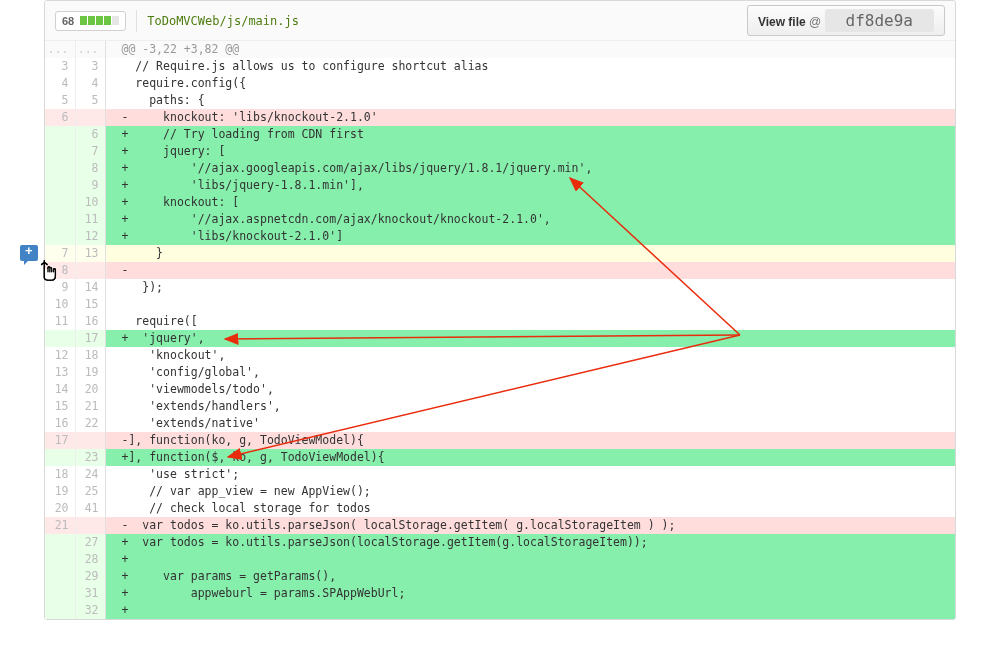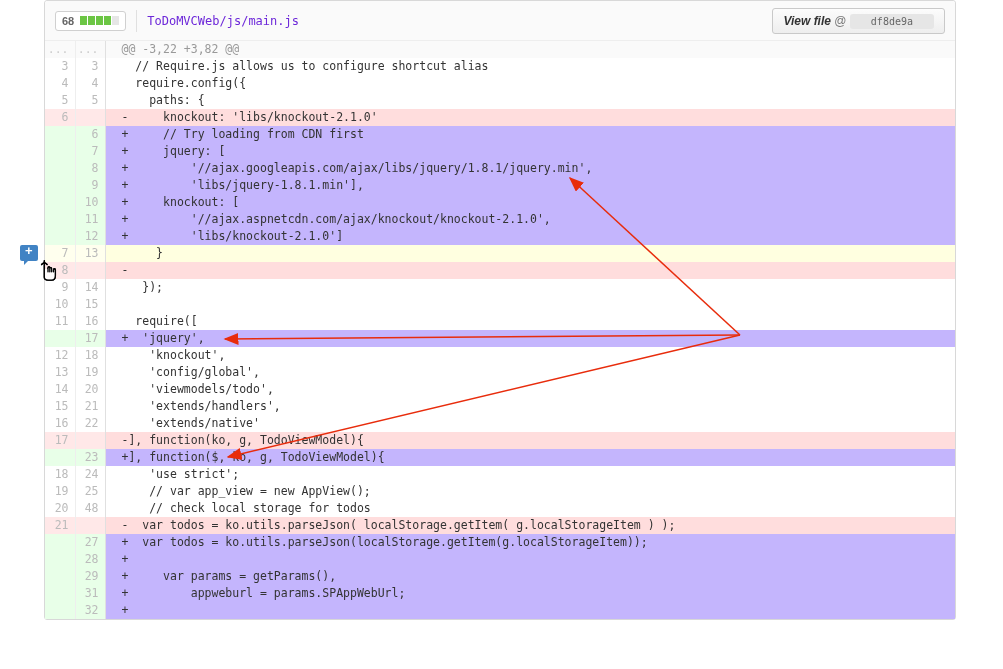--- a/index.html
+++ b/index.html
@@ -42,43 +42,43 @@
     border-radius: 3px;
     background: #fff;
     font-weight: bold;
     color: #666;
     font-size: 11px;
   }
   .bars { display: inline-flex; gap: 1px; }
   .bar { width: 7px; height: 9px; background: #6cc644; }
   .bar.empty { background: #e6e6e6; }
   .sep { width: 1px; height: 22px; background: #e0e0e0; margin: 0 10px; }
-  .file-path { font-family: Consolas, "Lucida Console", monospace; font-size: 12px; color: #6d28d9; }
+  .file-path { font-family: Consolas, "Lucida Console", monospace; font-size: 12px; color: #4d7c0f; }
   .spacer { flex: 1; }
   .view-btn {
     padding: 5px 10px;
     border: 1px solid #c9c9c9;
     border-radius: 3px;
     background: linear-gradient(#fcfcfc, #eeeeee);
     font-size: 12px;
     cursor: pointer;
     color: #333;
   }
   .view-btn .at { color: #777; font-weight: normal; }
-  .view-btn code { font-family: Consolas, monospace; background: #e6e6e6; padding: 2px 21px; border-radius: 3px; font-size: 10px; color: #666; }
-  .view-btn .label { font-weight: bold; font-style: italic; }
+  .view-btn code { font-family: Consolas, monospace; background: #e6e6e6; padding: 2px 21px; border-radius: 3px; font-size: 16px; color: #666; }
+  .view-btn .label { font-weight: bold; }
 
   .diff-table { width: 100%; border-collapse: collapse; table-layout: fixed; }
   .diff-table td { font-family: Consolas, "Lucida Console", monospace; font-size: 11.5px; line-height: 17px; vertical-align: top; }
   .ln { width: 30px; text-align: right; color: #bbb; padding: 0 6px 0 2px; border-right: 1px solid #eee; user-select: none; background: #fff; }
   .ln.r { border-right: 1px solid #e0e0e0; }
   .code { padding: 0 16px; white-space: pre; color: #333; }
   .hunk .ln { background: #fafafa; color: #ccc; }
   .hunk .code { background: #fafafa; color: #999; }
-  .add .code { background: #c4b5fd; }
+  .add .code { background: #86efac; }
   .add .ln { background: #e8ffe8; }
   .del .code { background: #ffdddd; }
   .del .ln { background: #ffe8e8; }
   .chg .code { background: #ffffe0; }
   .chg .ln { background: #ffffee; }
 
   .comment-badge {
     position: absolute;
     left: 20px;
     top: 245px;
@@ -282,21 +282,21 @@
           <td class="ln r">24</td>
           <td class="code">    'use strict';</td>
         </tr>
         <tr>
           <td class="ln">19</td>
           <td class="ln r">25</td>
           <td class="code">    // var app_view = new AppView();</td>
         </tr>
         <tr>
           <td class="ln">20</td>
-          <td class="ln r">48</td>
+          <td class="ln r">41</td>
           <td class="code">    // check local storage for todos</td>
         </tr>
         <tr class="del">
           <td class="ln">21</td>
           <td class="ln r"></td>
           <td class="code">-  var todos = ko.utils.parseJson( localStorage.getItem( g.localStorageItem ) );</td>
         </tr>
         <tr class="add">
           <td class="ln"></td>
           <td class="ln r">27</td>

